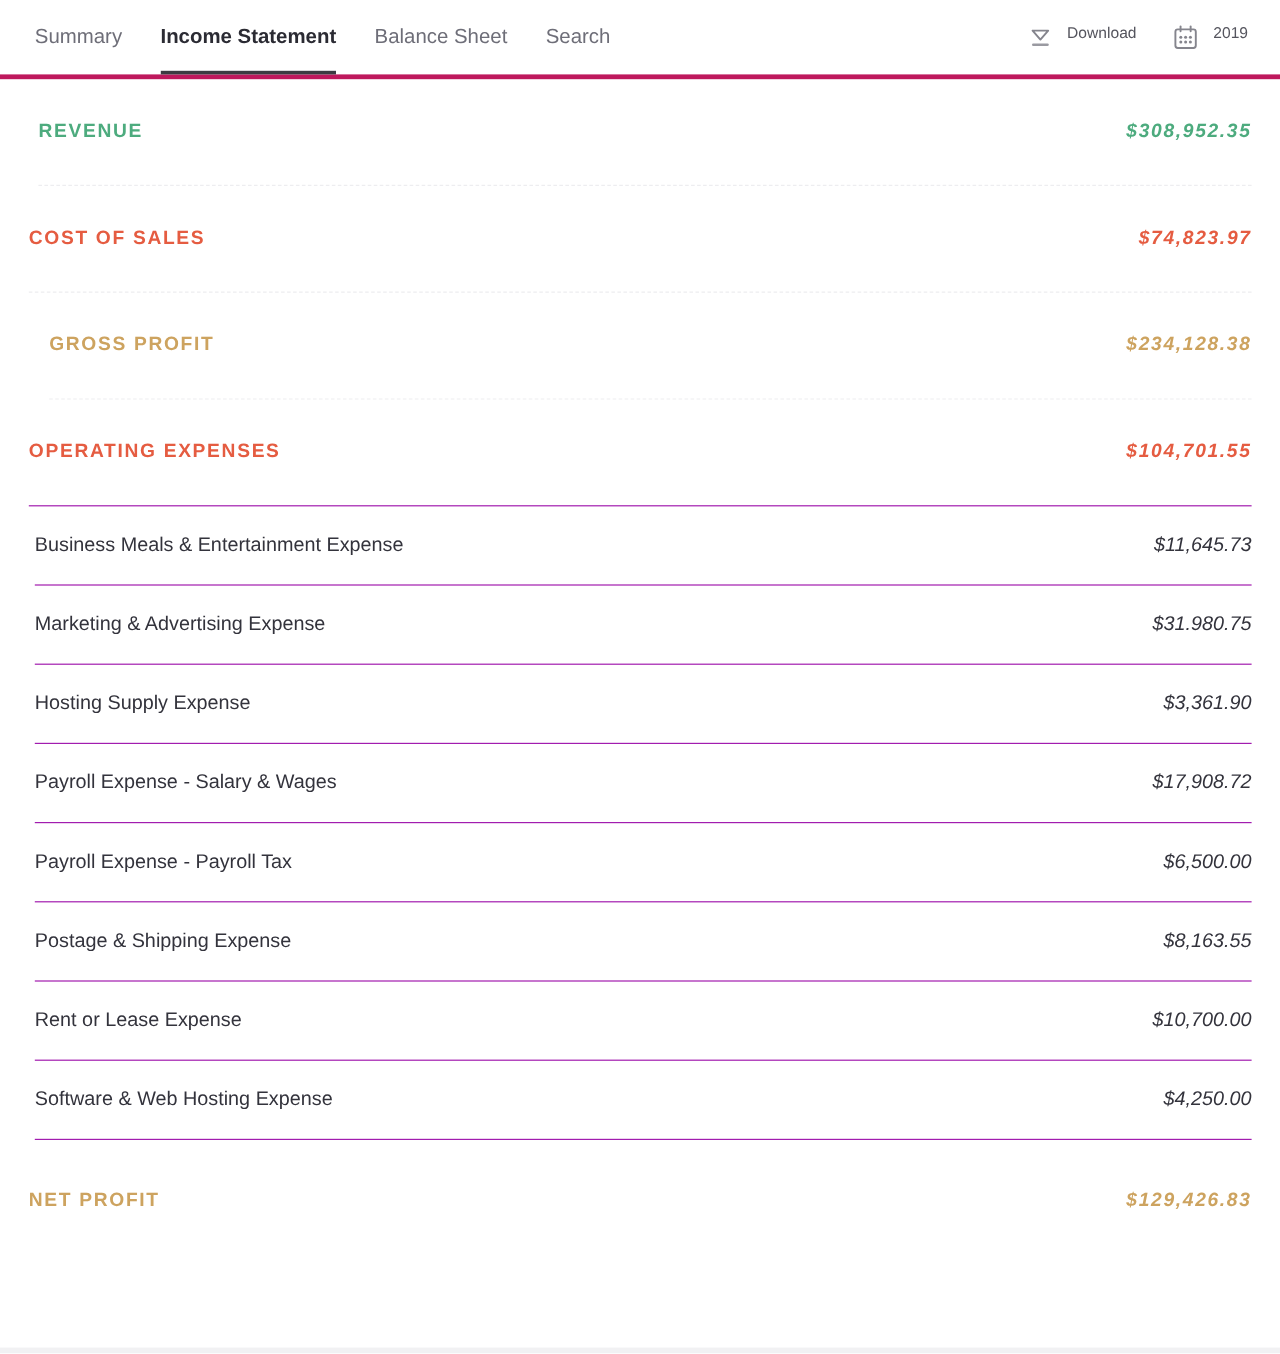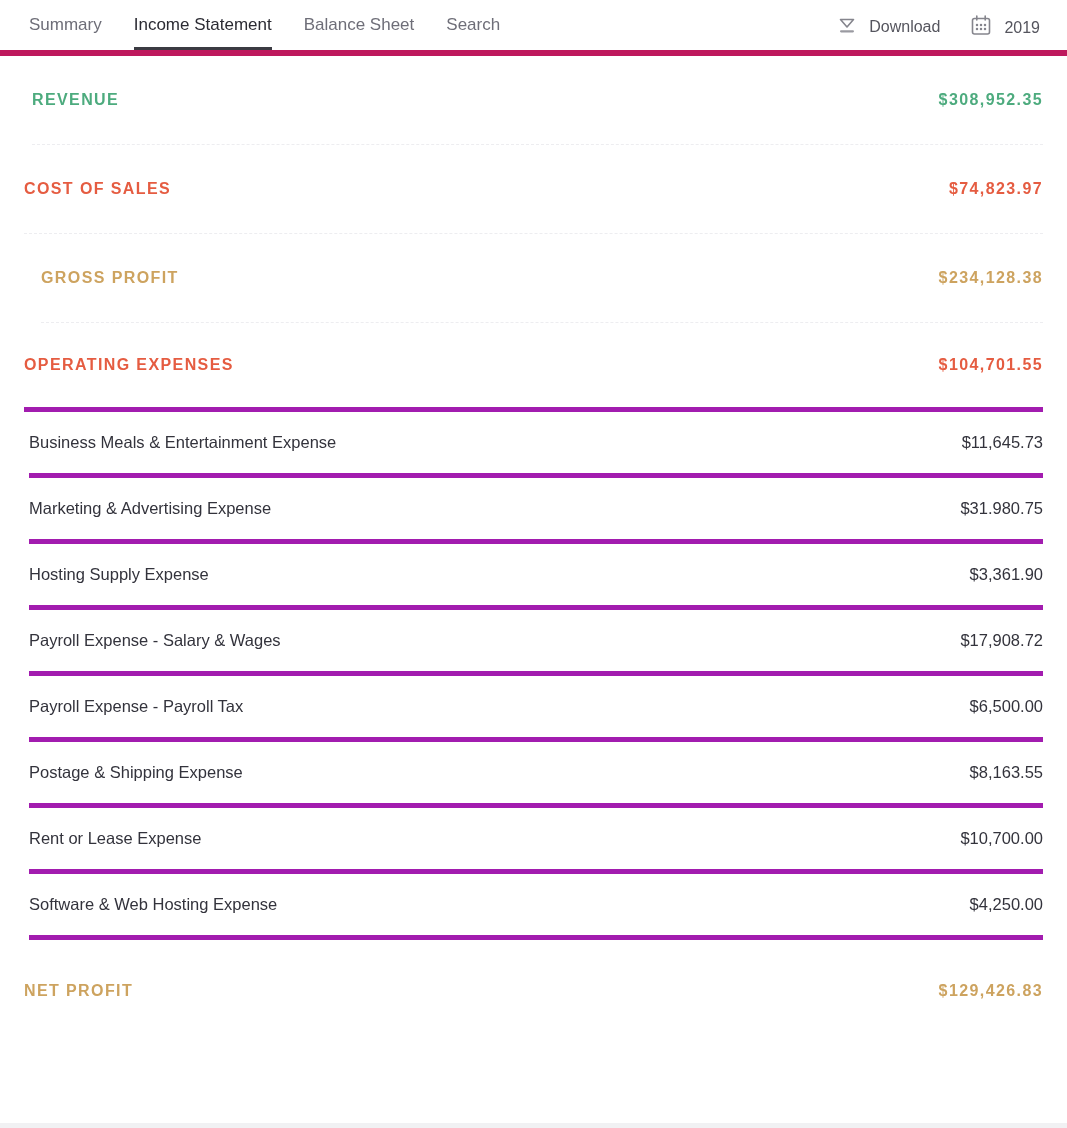--- a/index.html
+++ b/index.html
@@ -8,48 +8,48 @@
     width: 1067px; height: 1128px;
     background: #ffffff;
     font-family: "Liberation Sans", sans-serif;
     color: #30303a;
     overflow: hidden;
     position: relative;
   }
 
   
   .header {
-    height: 56px;
-    border-bottom: 6px solid #be185d;
+    height: 66px;
+    border-bottom: 4px solid #be185d;
     display: flex;
     align-items: stretch;
     justify-content: space-between;
     padding: 0 27px 0 29px;
   }
   .tabs { display: flex; gap: 32px; }
   .tab {
     display: flex; align-items: center;
     font-size: 17px;
     color: #6e6e78;
     cursor: pointer;
     position: relative;
     white-space: nowrap;
   }
-  .tab.active { color: #2b2b33; font-weight: normal; align-items: center; }
+  .tab.active { color: #2b2b33; font-weight: bold; align-items: center; }
   .tab.active::after {
     content: "";
     position: absolute;
     left: 0; right: 0; bottom: 0;
     height: 3px;
     background: #3b3b42;
   }
   .actions { display: flex; align-items: center; gap: 30px; }
   .action {
-    display: flex; align-items: flex-end; gap: 12px;
-    font-size: 16px; color: #55555e;
+    display: flex; align-items: flex-start; gap: 12px;
+    font-size: 13px; color: #55555e;
     cursor: pointer;
     white-space: nowrap;
   }
   .action svg { display: block; }
 
   
   .statement { width: 100%; }
   .row {
     display: flex;
     align-items: center;
@@ -62,24 +62,24 @@
     font-size: 16px;
   }
   .row-section { height: 89px; }
   .row-total { height: 101px; gap: 12px; }
   .row-item {
     height: 66px;
     font-size: 16.5px;
     color: #33333c;
     margin-left: 29px;
   }
-  .divider-solid { border-bottom: 5px solid #a21caf; text-align: right; }
+  .divider-solid { border-bottom: 1px solid #a21caf; text-align: right; }
   .divider-dashed { border-bottom: 1px dashed #ededf0; }
   .row-label { white-space: nowrap; }
-  .row-value { white-space: nowrap; }
+  .row-value { white-space: nowrap; font-style: italic; }
 
   .page-bottom-edge {
     position: absolute;
     left: 0; right: 0; bottom: 0;
     height: 5px;
     background: #f1f1f3;
   }
 </style>
 </head>
 <body>

